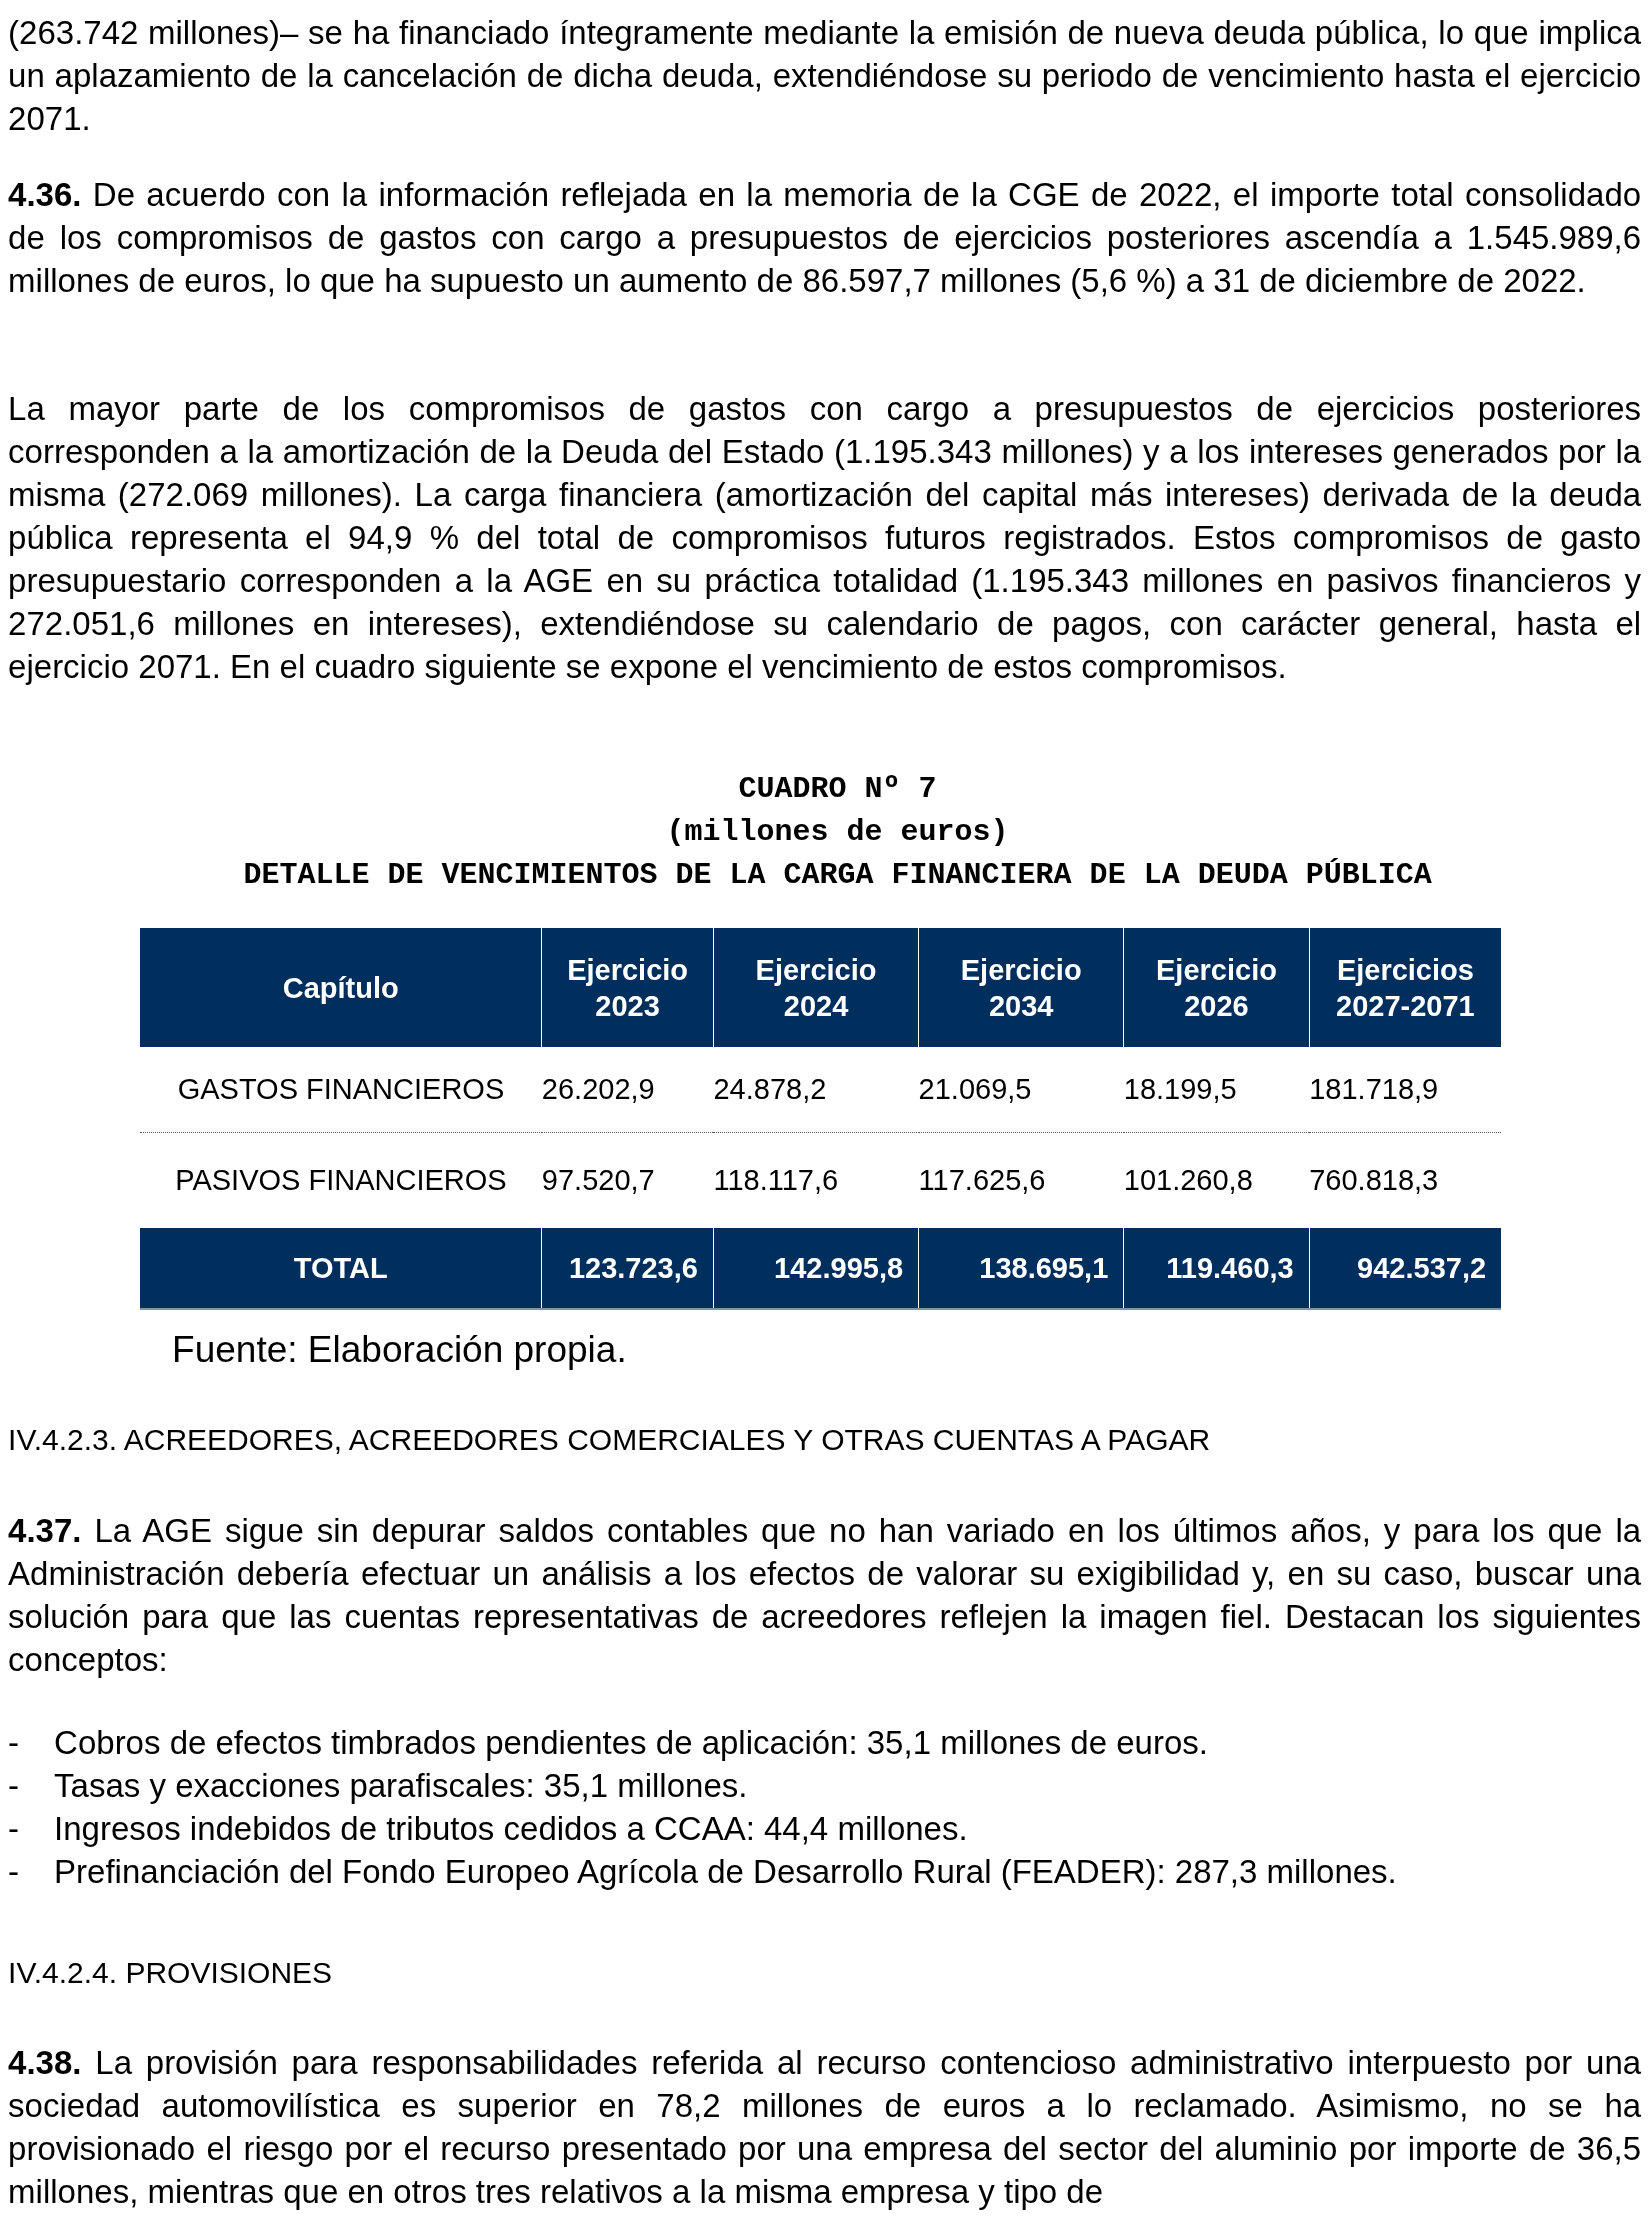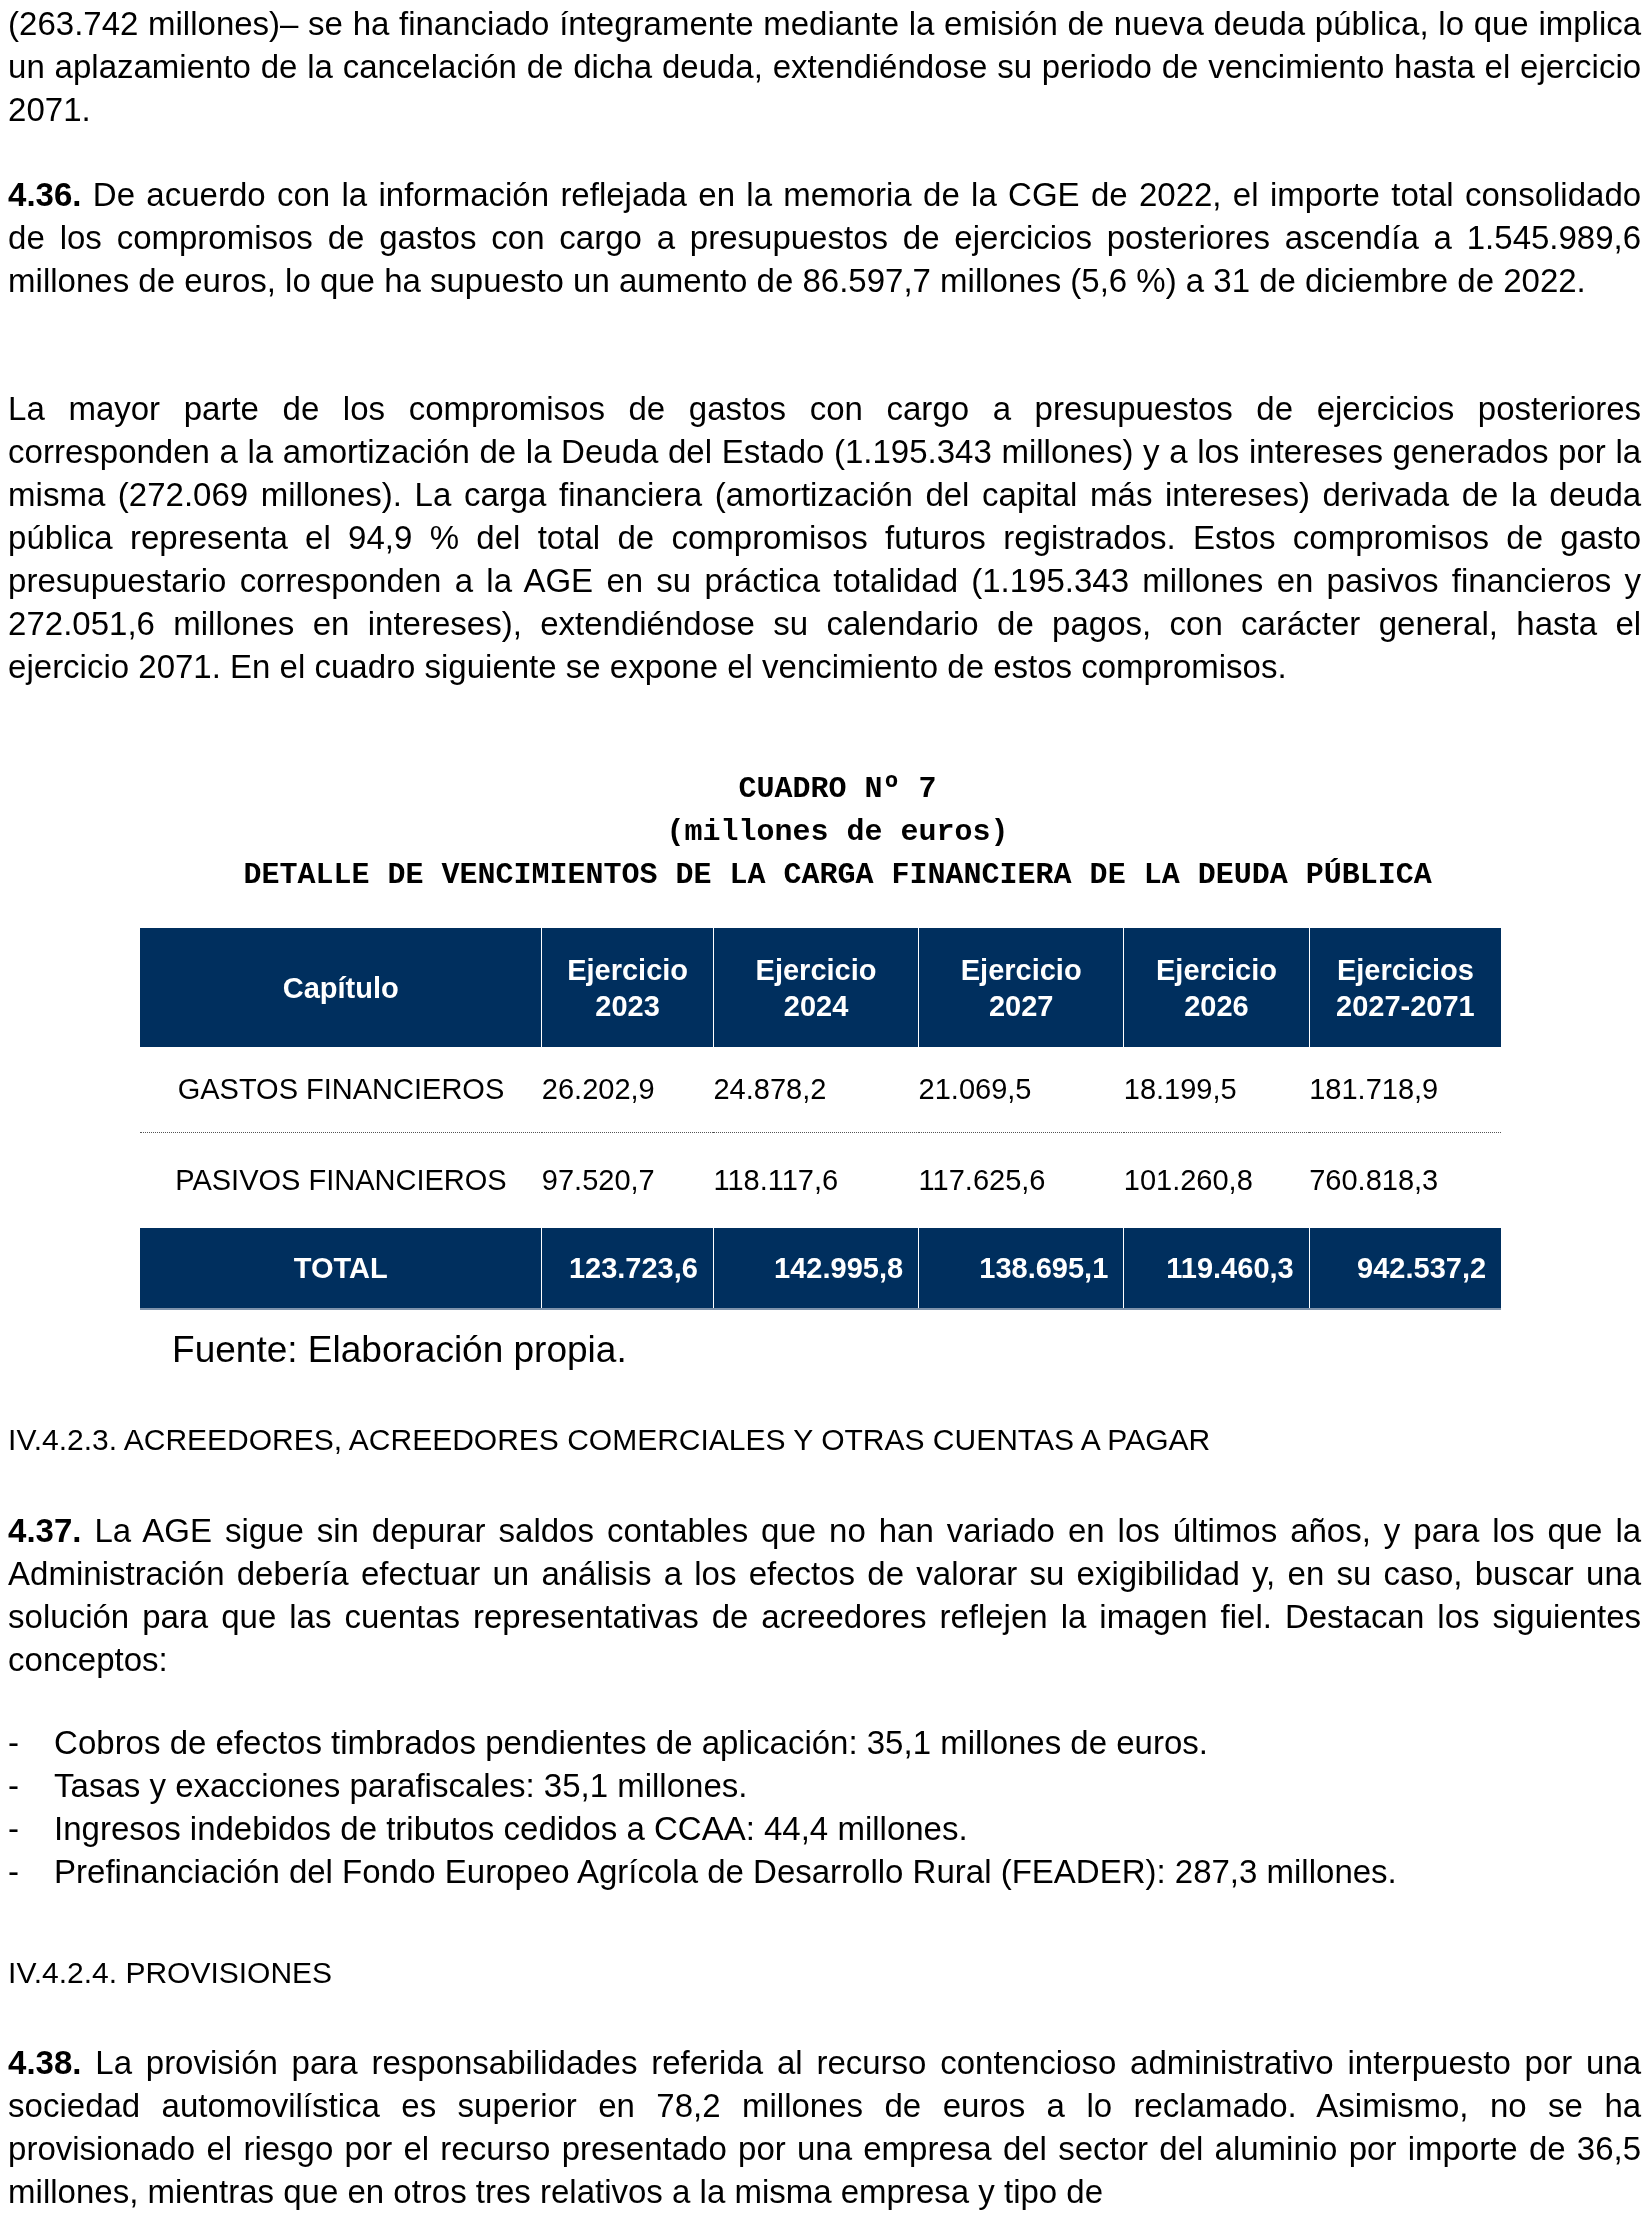--- a/index.html
+++ b/index.html
@@ -6,21 +6,21 @@
   body {
     width: 1649px; height: 2227px; position: relative; overflow: hidden;
     font-family: "Liberation Sans", sans-serif; color: #000;
   }
   .page { position: absolute; left: 8.1px; top: 0; width: 1633px; }
   .para {
     font-size: 33px; line-height: 43px; text-align: justify;
     text-align-last: left; margin: 0;
   }
   .bold { font-weight: bold; }
-  .p1 { position: absolute; top: 2px; left: 0; width: 1633px; }
+  .p1 { position: absolute; top: 11px; left: 0; width: 1633px; }
   .p2 { position: absolute; top: 173px; left: 0; width: 1633px; }
   .p3 { position: absolute; top: 387px; left: 0; width: 1633px; }
   .title-block { position: absolute; top: 768px; left: 13px; width: 1633px; text-align: center; font-weight: bold; font-size: 30px; line-height: 43px; font-family: Liberation Mono, monospace; }
   .title-block div { margin: 0; }
 
   .tbl {
     position: absolute; left: 132px; top: 928px; width: 1361px;
     border-collapse: collapse; font-size: 29px;
   }
   .tbl th, .tbl td { padding: 0; }
@@ -70,21 +70,21 @@
     <div>(millones de euros)</div>
     <div>DETALLE DE VENCIMIENTOS DE LA CARGA FINANCIERA DE LA DEUDA PÚBLICA</div>
   </div>
 
   <table class="tbl">
     <thead>
       <tr class="hdr">
         <th class="c0"><span>Capítulo</span></th>
         <th class="c1"><span>Ejercicio</span><br><span>2023</span></th>
         <th class="c2"><span>Ejercicio</span><br><span>2024</span></th>
-        <th class="c3"><span>Ejercicio</span><br><span>2027</span></th>
+        <th class="c3"><span>Ejercicio</span><br><span>2034</span></th>
         <th class="c4"><span>Ejercicio</span><br><span>2026</span></th>
         <th class="c5"><span>Ejercicios</span><br><span>2027-2071</span></th>
       </tr>
     </thead>
     <tbody>
       <tr class="row first">
         <td class="label">GASTOS FINANCIEROS</td>
         <td>26.202,9</td>
         <td>24.878,2</td>
         <td>21.069,5</td>

